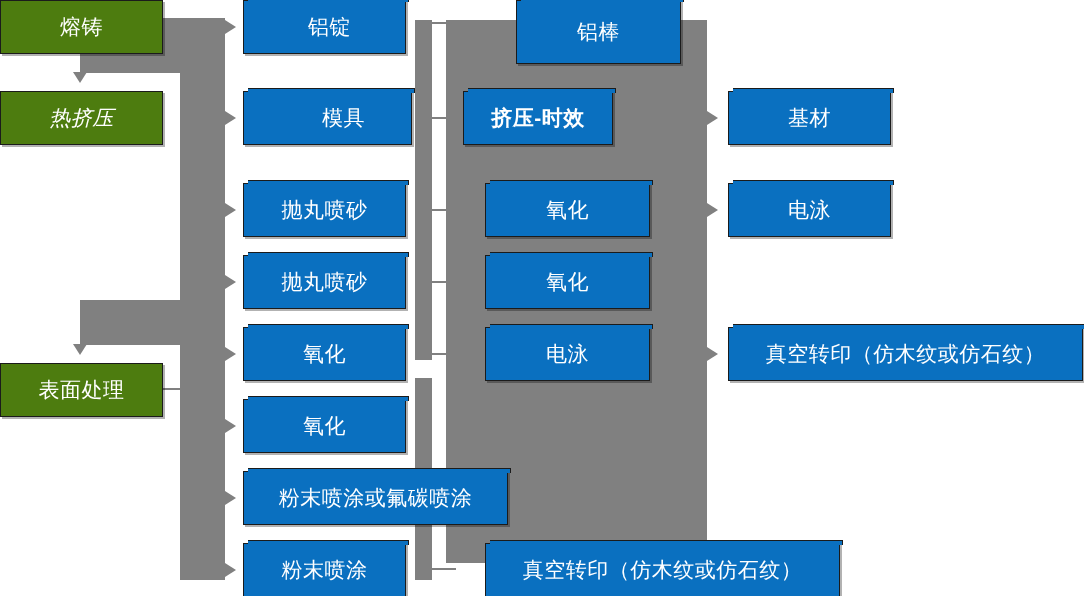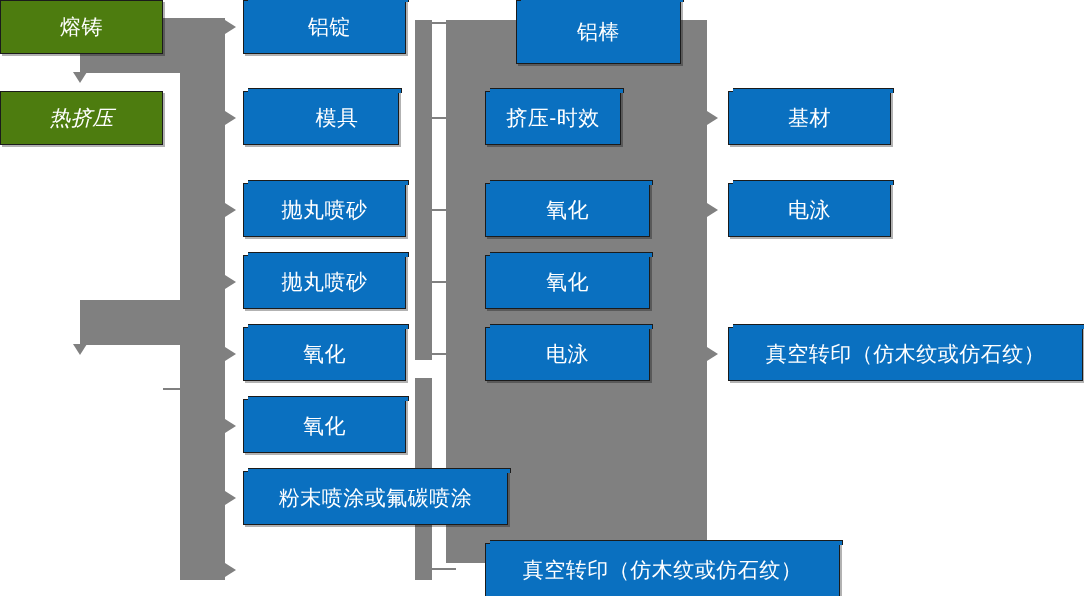--- a/index.html
+++ b/index.html
@@ -115,27 +115,30 @@
   <div class="gray-arrow" style="left:707px; top:347px;"></div>
 
   <div class="box dark" style="left:0px; top:0px; width:163px; height:54px;">
     <span>熔铸</span>
   </div>
 
   <div class="box dark" style="left:0px; top:91px; width:163px; height:54px;font-style:italic;">
     <span>热挤压</span>
   </div>
 
+  <div class="box dark" style="left:0px; top:363px; width:163px; height:54px;">
+    <span>表面处理</span>
+  </div>
 
   <div class="box mid" style="left:243px; top:0px; width:163px; height:54px;padding-left:10px;">
     <span class="cap"></span>
     <span>铝锭</span>
   </div>
 
-  <div class="box mid" style="left:243px; top:91px; width:156px; height:54px;padding-left:32px;">
+  <div class="box mid" style="left:243px; top:91px; width:169px; height:54px;padding-left:32px;">
     <span class="cap"></span>
     <span>模具</span>
   </div>
 
   <div class="box mid" style="left:243px; top:183px; width:163px; height:54px;">
     <span class="cap"></span>
     <span>抛丸喷砂</span>
   </div>
 
   <div class="box mid" style="left:243px; top:255px; width:163px; height:54px;">
@@ -151,27 +154,31 @@
   <div class="box mid" style="left:243px; top:399px; width:163px; height:54px;">
     <span class="cap"></span>
     <span>氧化</span>
   </div>
 
   <div class="box mid" style="left:243px; top:471px; width:265px; height:54px;align-items:center;">
     <span class="cap"></span>
     <span>粉末喷涂或氟碳喷涂</span>
   </div>
 
+  <div class="box mid" style="left:243px; top:543px; width:163px; height:54px;">
+    <span class="cap"></span>
+    <span>粉末喷涂</span>
+  </div>
 
   <div class="box mid" style="left:485px; top:0px; width:165px; height:64px;margin-left:31px;">
     <span class="cap"></span>
     <span>铝棒</span>
   </div>
 
-  <div class="box mid" style="left:485px; top:91px; width:136px; height:54px;">
+  <div class="box mid" style="left:463px; top:91px; width:150px; height:54px;font-weight:bold;">
     <span class="cap"></span>
     <span>挤压-时效</span>
   </div>
 
   <div class="box mid" style="left:485px; top:183px; width:165px; height:54px;">
     <span class="cap"></span>
     <span>氧化</span>
   </div>
 
   <div class="box mid" style="left:485px; top:255px; width:165px; height:54px;">

